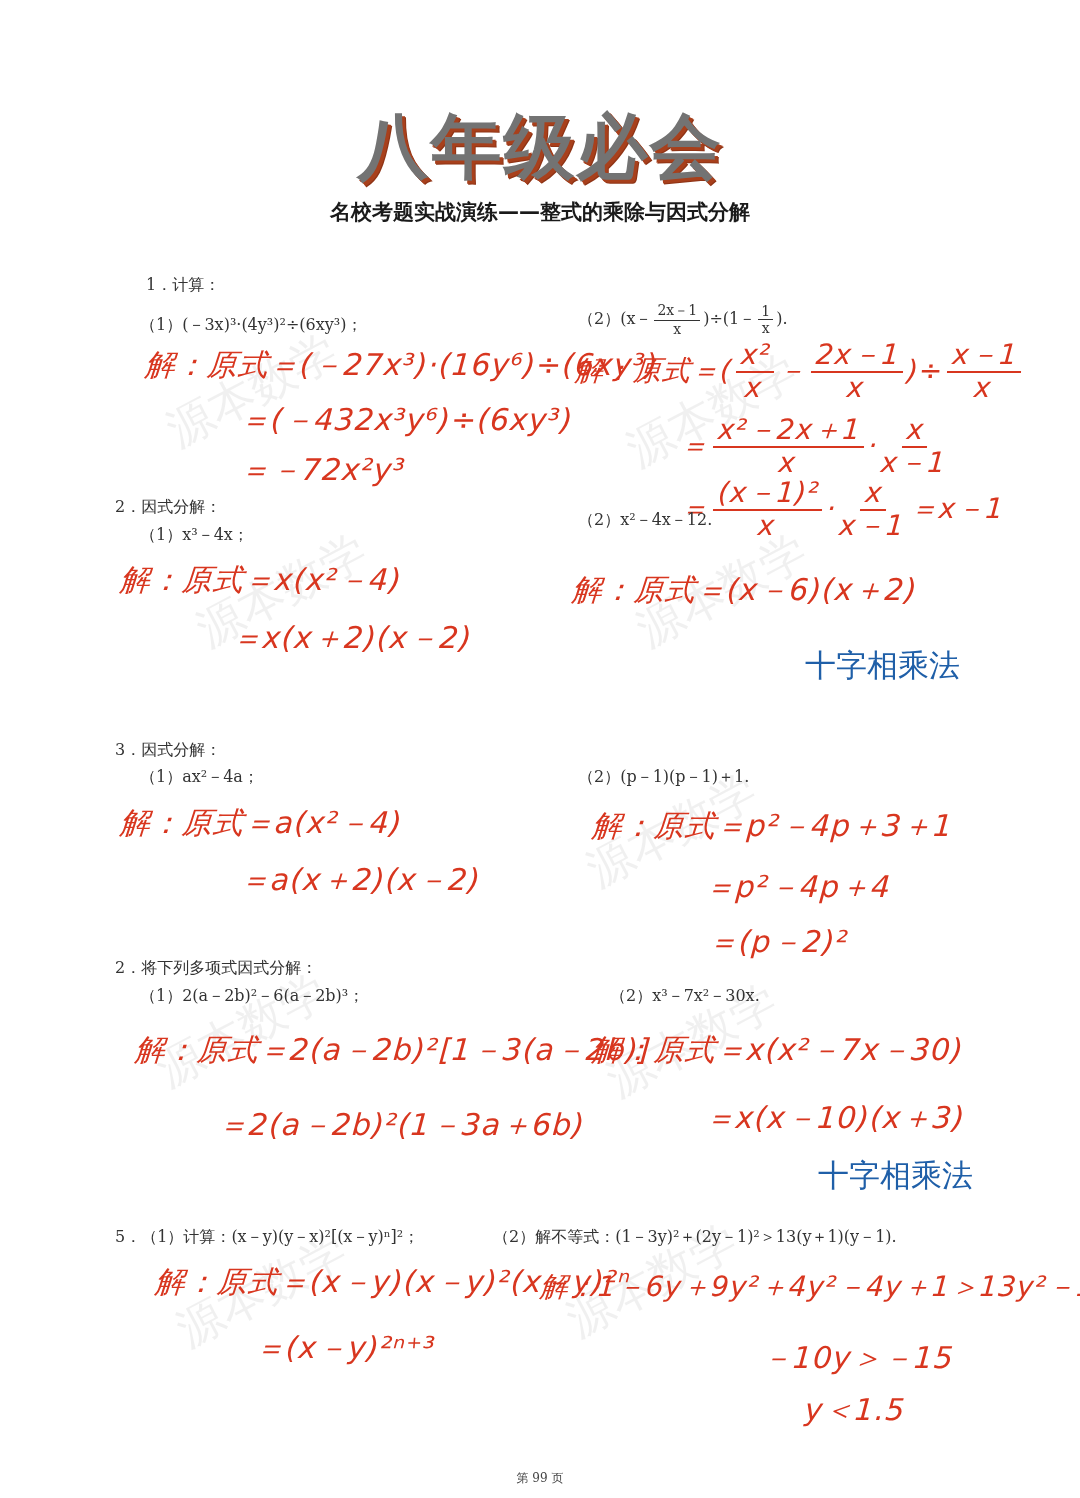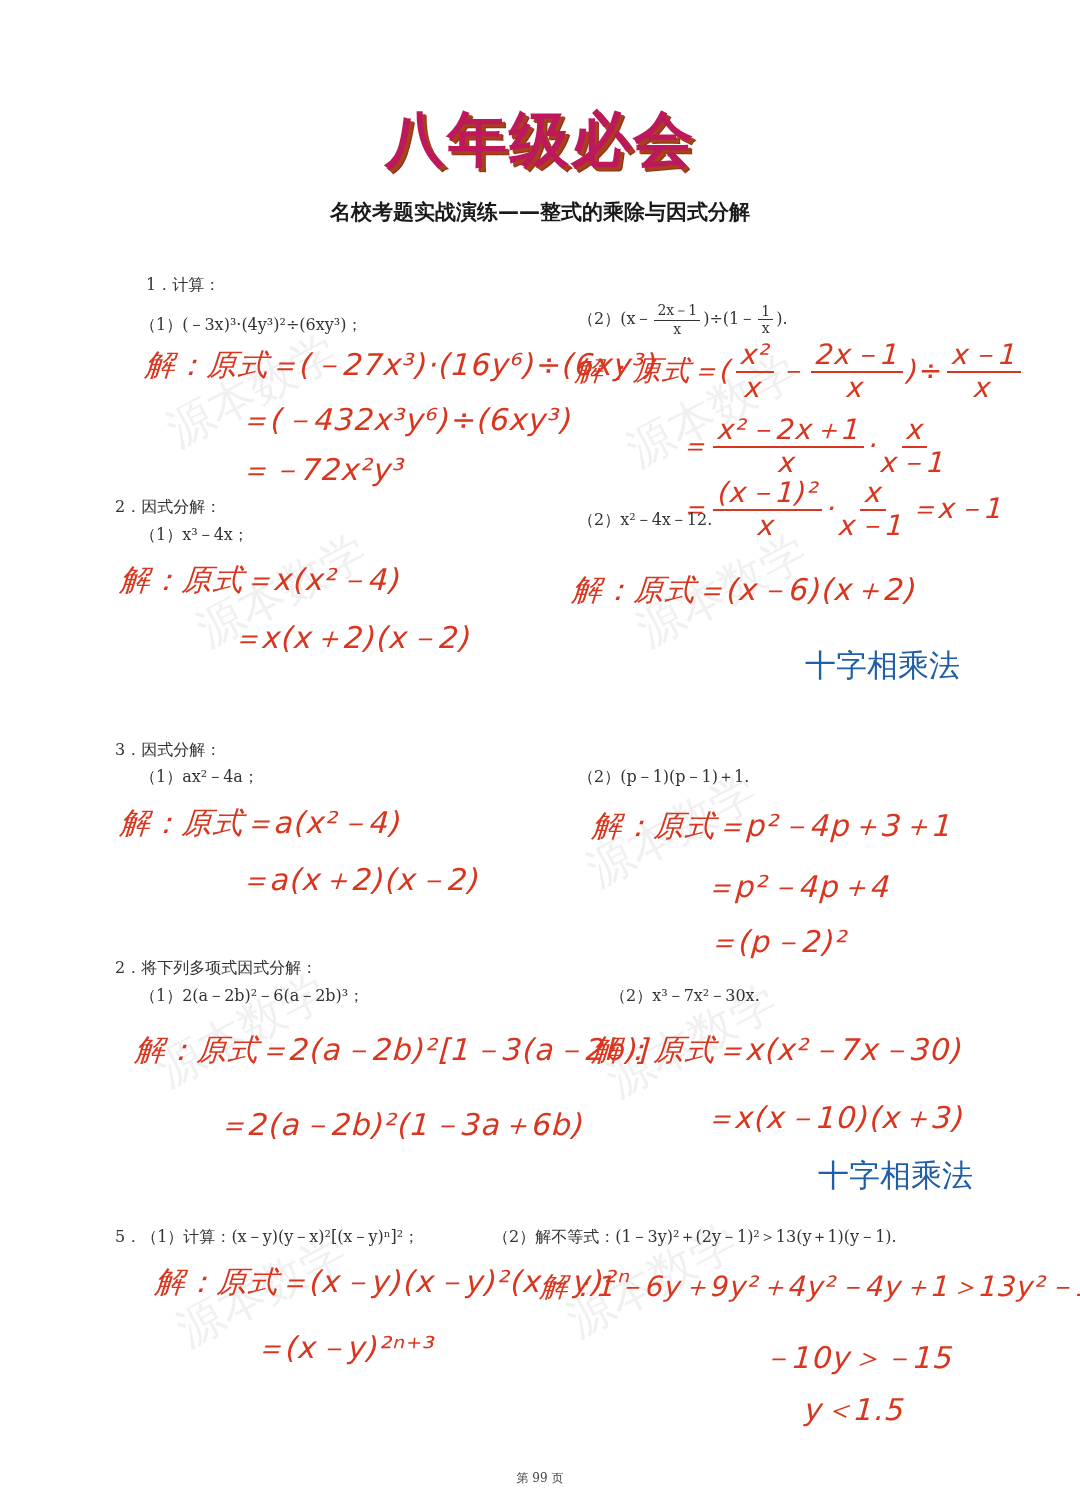--- a/index.html
+++ b/index.html
@@ -1,21 +1,21 @@
 <!DOCTYPE html>
 <html><head>
 <meta charset="utf-8">
 <style>
   html, body { margin: 0; padding: 0; background: #ffffff; }
   body { width: 1080px; height: 1498px; position: relative; overflow: hidden;
          font-family: "DejaVu Serif", "Liberation Serif", serif; color: #222; }
   .abs { position: absolute; }
   .title { left: 0; width: 1080px; top: 100px; text-align: center;
-           font-family: "DejaVu Sans", sans-serif; font-weight: bold; font-size: 60px;
-           color: #be185d; letter-spacing: 2px;
+           font-family: "DejaVu Sans", sans-serif; font-weight: bold; font-size: 71px;
+           color: #737373; letter-spacing: 2px;
            text-shadow: 3px 3px 0 #a8401c, 4px 4px 0 #8f3416; }
   .subtitle { left: 0; width: 1080px; top: 198px; text-align: center;
               font-family: "DejaVu Sans", sans-serif; font-weight: bold; font-size: 21px; color: #1a1a1a; }
   .q { font-size: 16px; color: #333; white-space: nowrap; }
   .hw { font-family: "DejaVu Sans", sans-serif; color: #d8361f; font-size: 30px; white-space: nowrap;
         font-style: italic; letter-spacing: 1px; transform: skewX(-4deg); }
   .note { font-family: "DejaVu Sans", sans-serif; color: #1f5fa8; font-size: 31px; white-space: nowrap; }
   .wm { font-family: "DejaVu Sans", sans-serif; color: rgba(0,0,0,0.06); font-size: 46px;
         transform: rotate(-28deg); white-space: nowrap; pointer-events: none; }
   .frac { display: inline-flex; flex-direction: column; align-items: center; vertical-align: middle; margin: 0 4px; }

